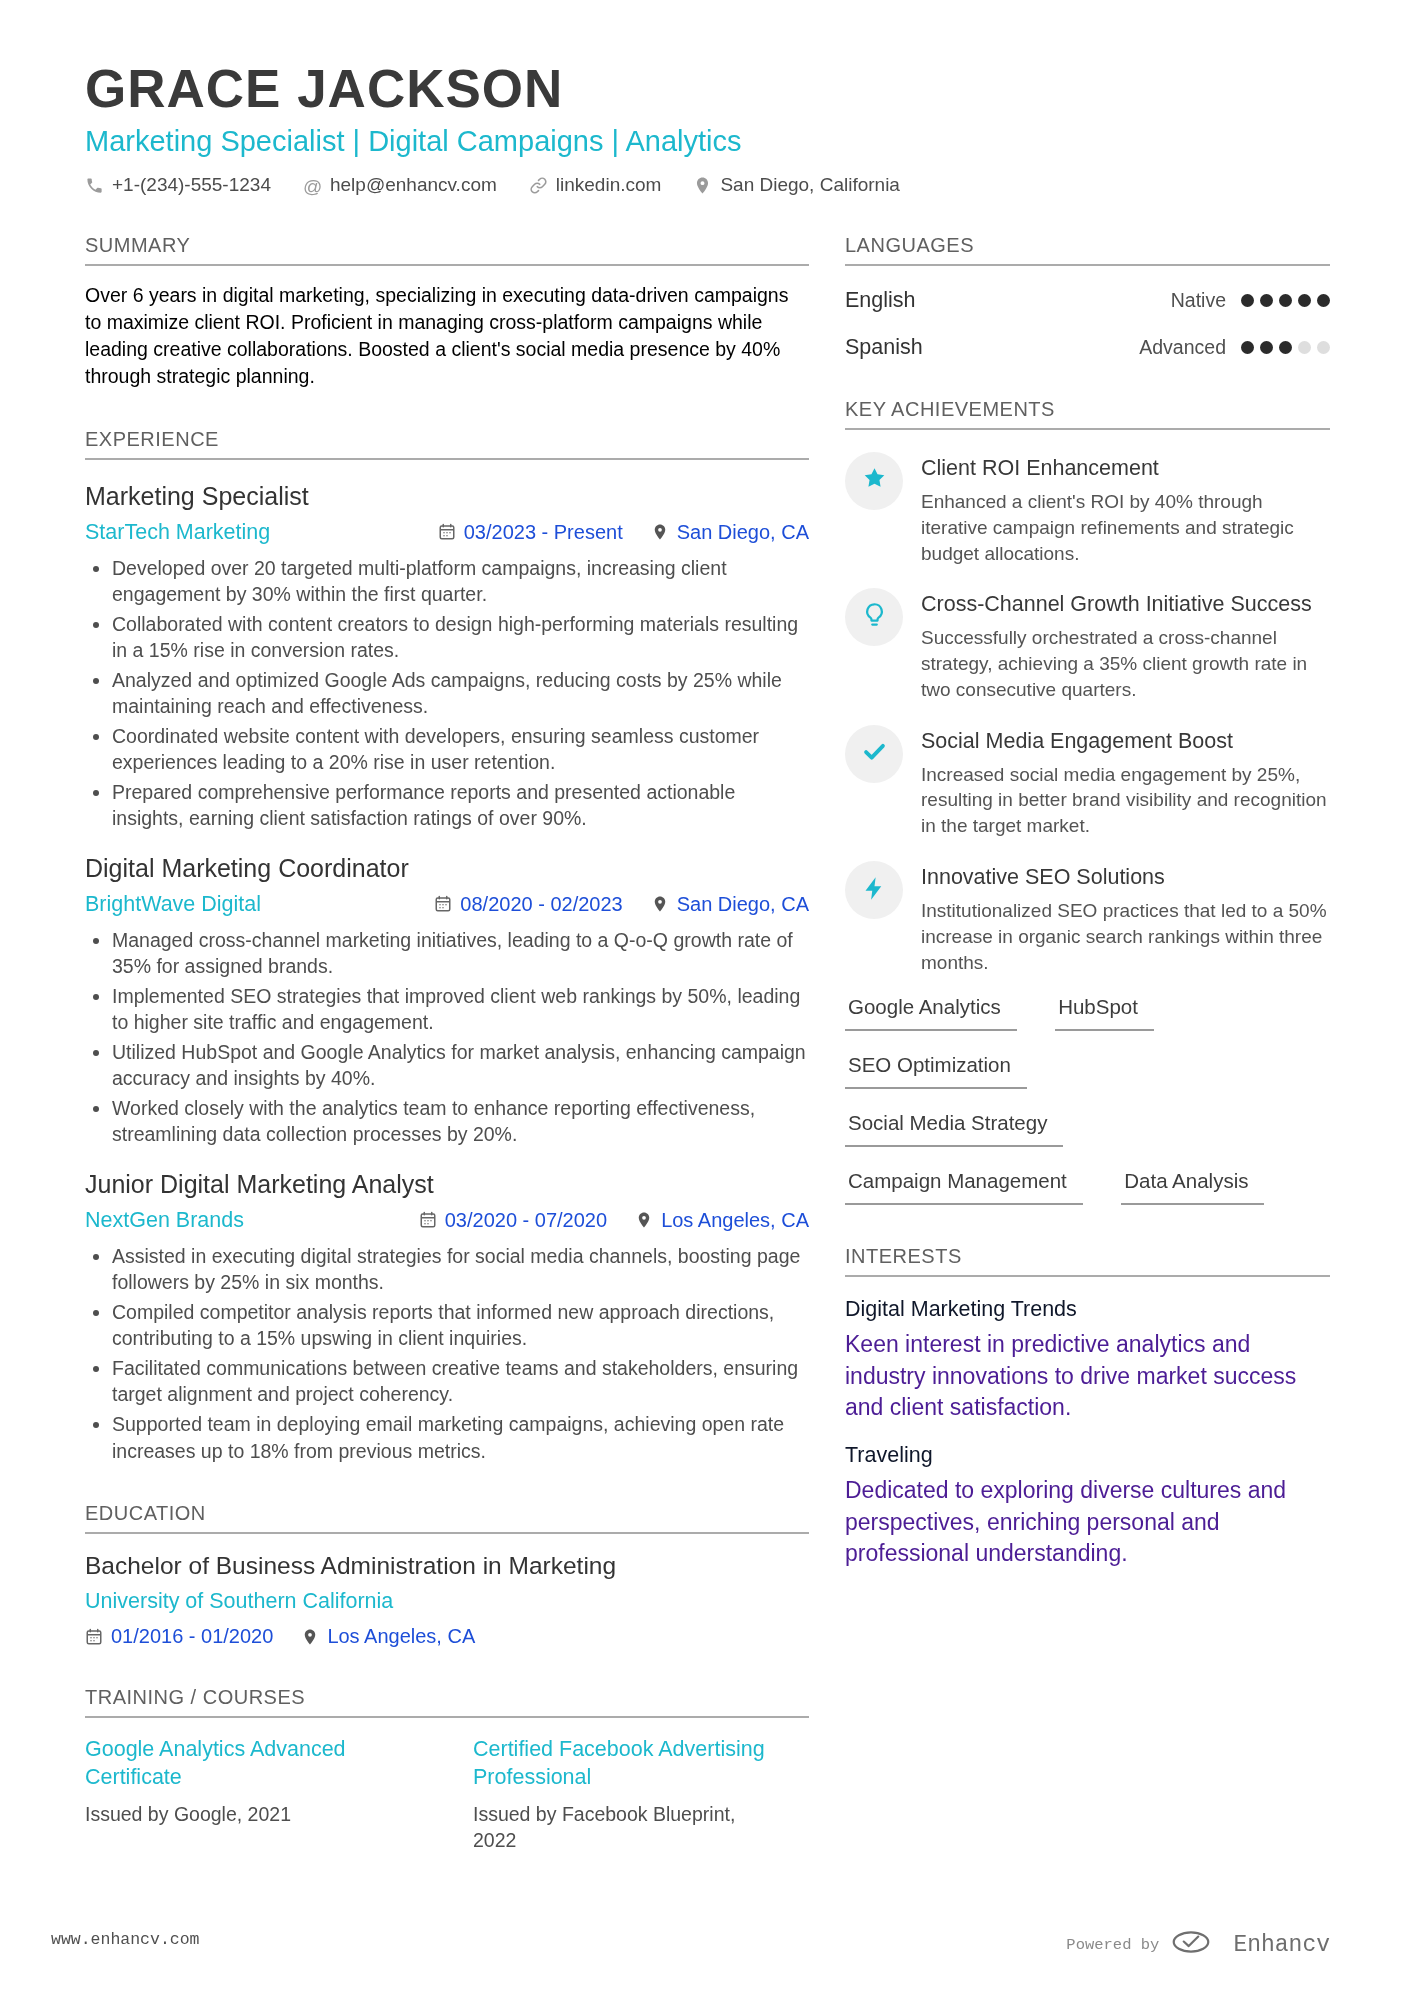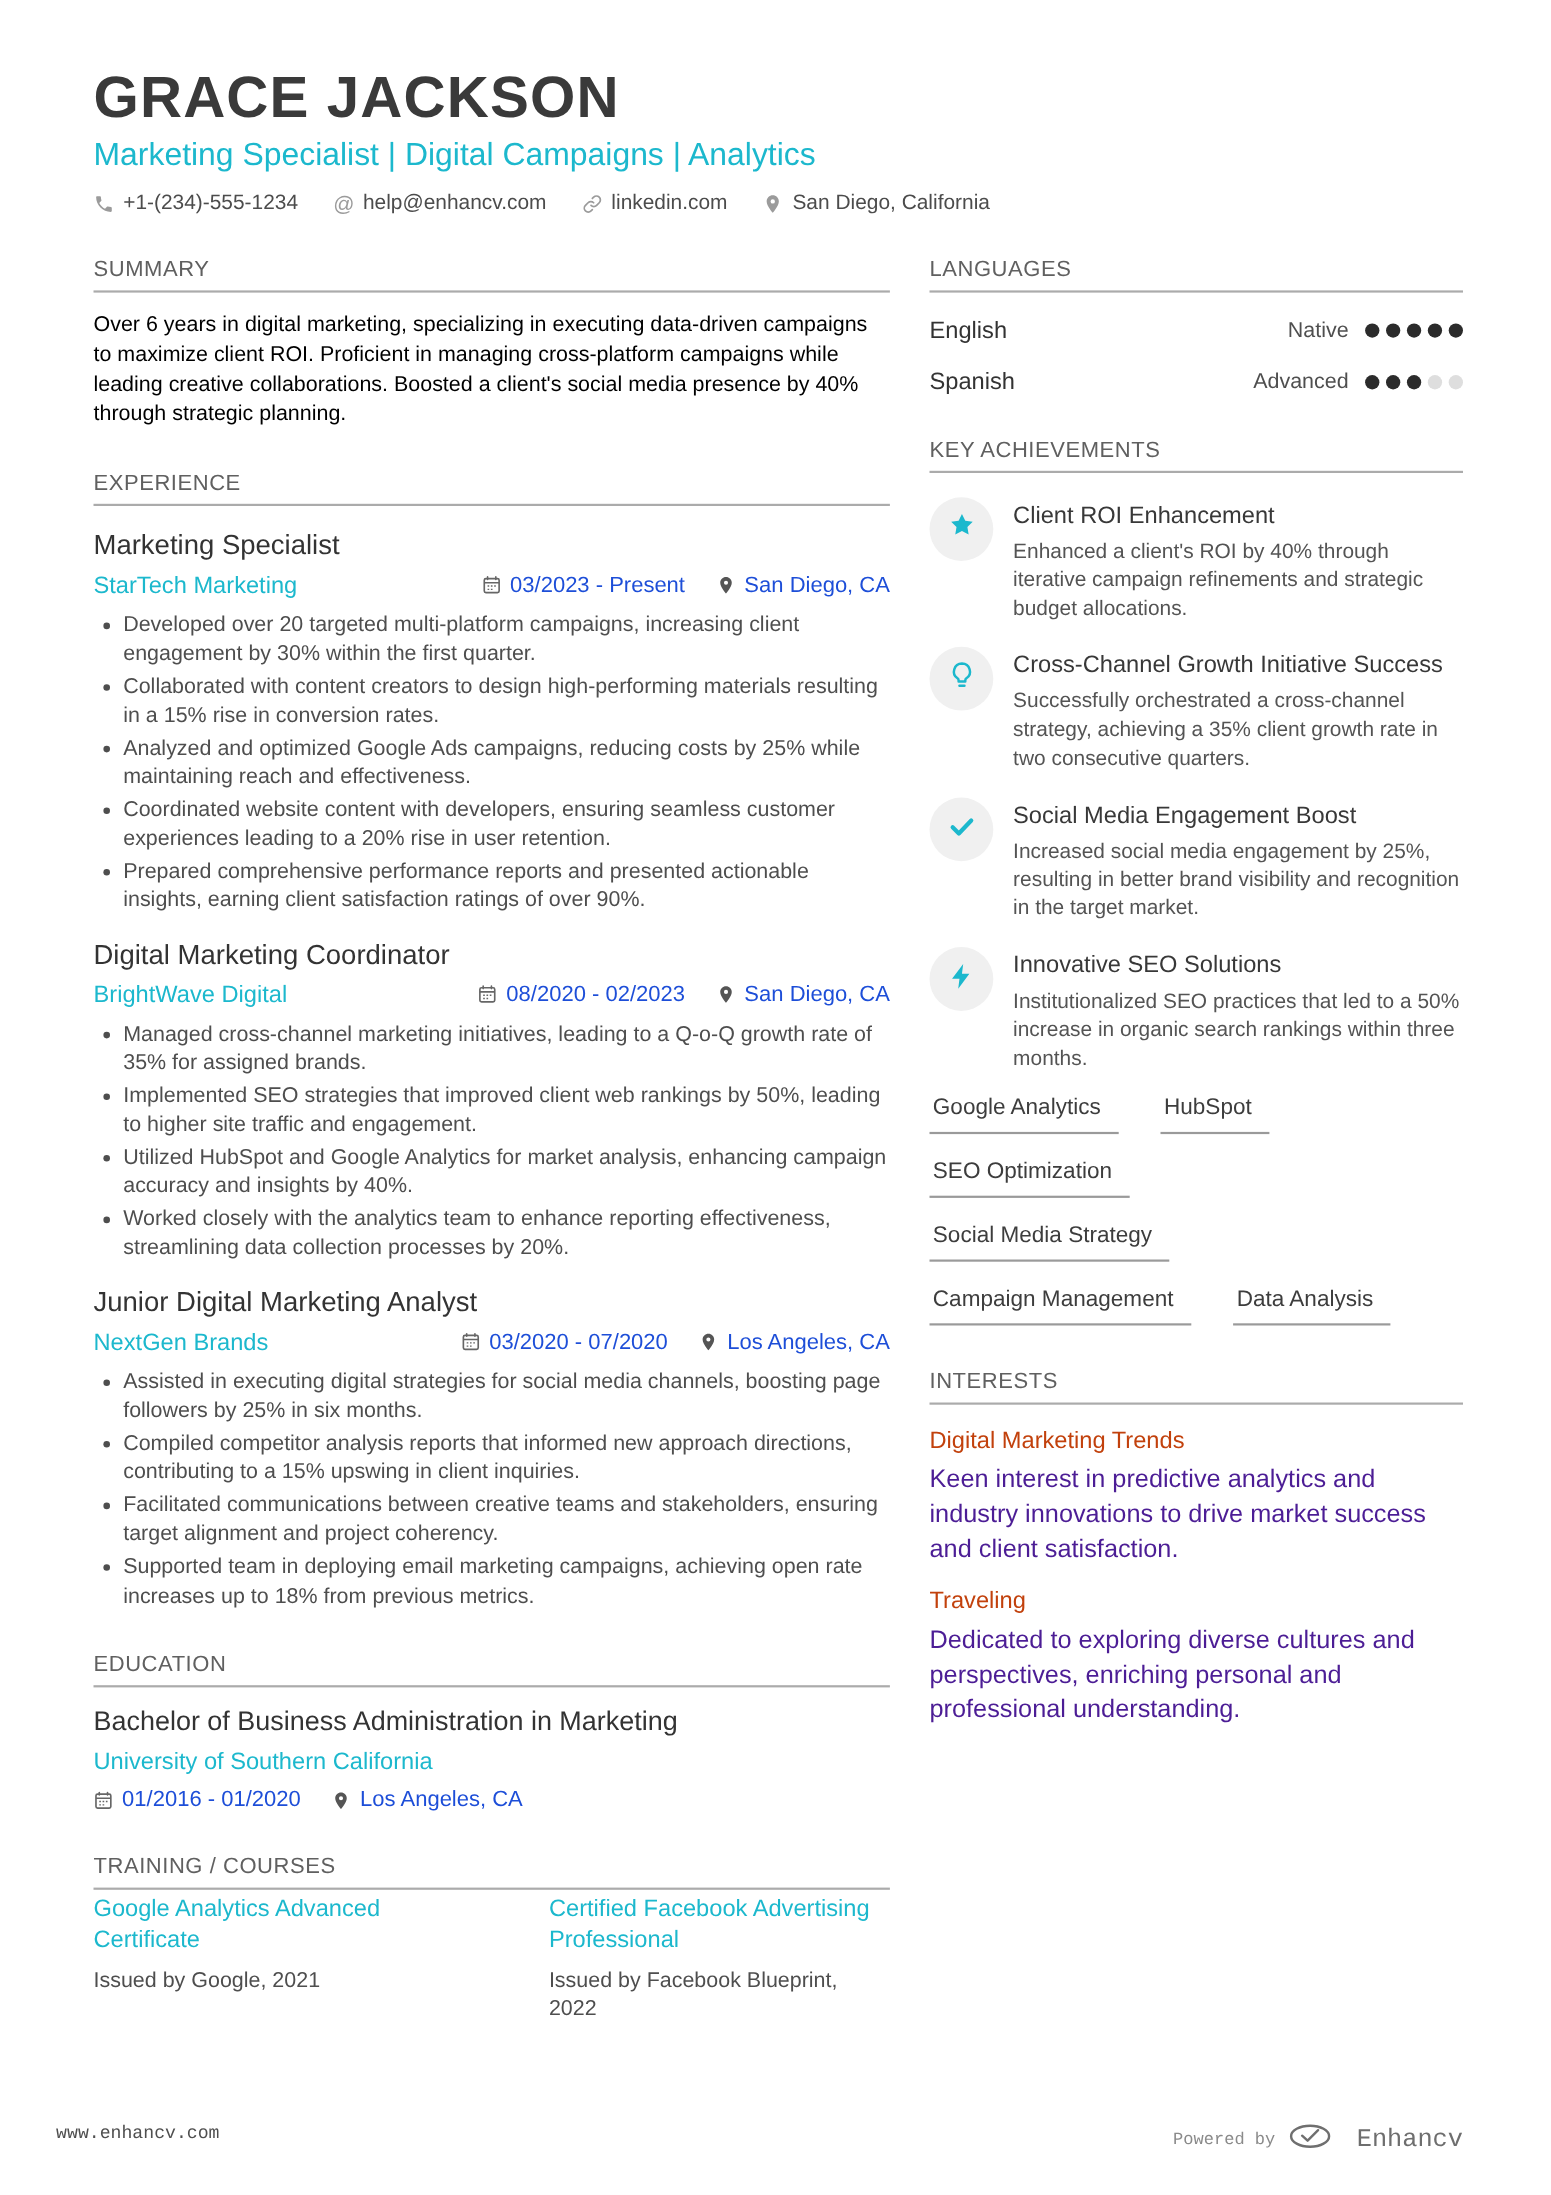--- a/index.html
+++ b/index.html
@@ -44,21 +44,21 @@
   ul.bullets{ margin:10px 0 0 0; padding-left:27px; font-size:19.5px; line-height:1.36;
               color:#4e4e4e; }
   ul.bullets li{ margin-bottom:3px; }
 
   
   .degree{ margin-top:18px; font-size:24.5px; font-weight:500; color:#333; }
   .school{ margin-top:9px; font-size:21.5px; color:var(--accent); }
   .edu-meta{ display:flex; align-items:center; margin-top:11px; }
 
   
-  .courses{ display:flex; gap:53px; margin-top:4px;justify-content:space-between; }
+  .courses{ display:flex; gap:78px; margin-top:18px; }
   .course{ width:310px; }
   .course-name{ font-size:21.5px; line-height:1.3; color:var(--accent); }
   .course-issued{ margin-top:10px; font-size:19.5px; color:#4e4e4e; line-height:1.32; }
 
   
   .lang-row{ display:flex; align-items:center; margin-top:22px; }
   .lang-name{ font-size:21.5px; color:#333; }
   .lang-right{ margin-left:auto; display:flex; align-items:center; gap:15px; }
   .lang-level{ font-size:19.5px; color:#4f4f4f; }
   .dots{ display:flex; gap:6px; }
@@ -74,21 +74,21 @@
   .ach-text{ font-size:19px; color:#545454; line-height:1.36; }
 
   
   .skill-row{ display:block; }
   .skill{ display:inline-block; font-size:20.5px; color:#3d3d3d;
           padding:0 16px 10px 3px; border-bottom:2px solid #9a9a9a;
           margin:20px 34px 2px 0; }
 
   
   .interest{ margin-top:20px; }
-  .interest-title{ font-size:21.5px; color:#c2410c; font-weight:500; margin-bottom:7px; }
+  .interest-title{ font-size:21.5px; color:#0f172a; font-weight:500; margin-bottom:7px; }
   .interest-text{ font-size:23px; color:#4c1d95; line-height:1.36; }
 
   
   .footer{ margin-top:auto; display:flex; align-items:flex-start; justify-content:space-between;
            padding:34px 0 10px; margin-left:-34px;font-family:Liberation Mono, monospace; }
   .footer-site{ font-size:16.5px; color:#4f4f4f; }
   .footer-right{ display:flex; align-items:center; gap:12px; }
   .powered-by{ font-size:15.5px; color:#8a8a8a; }
   .brand{ display:flex; align-items:center; gap:22px; }
   .brand svg{ width:40px; height:24px; }

